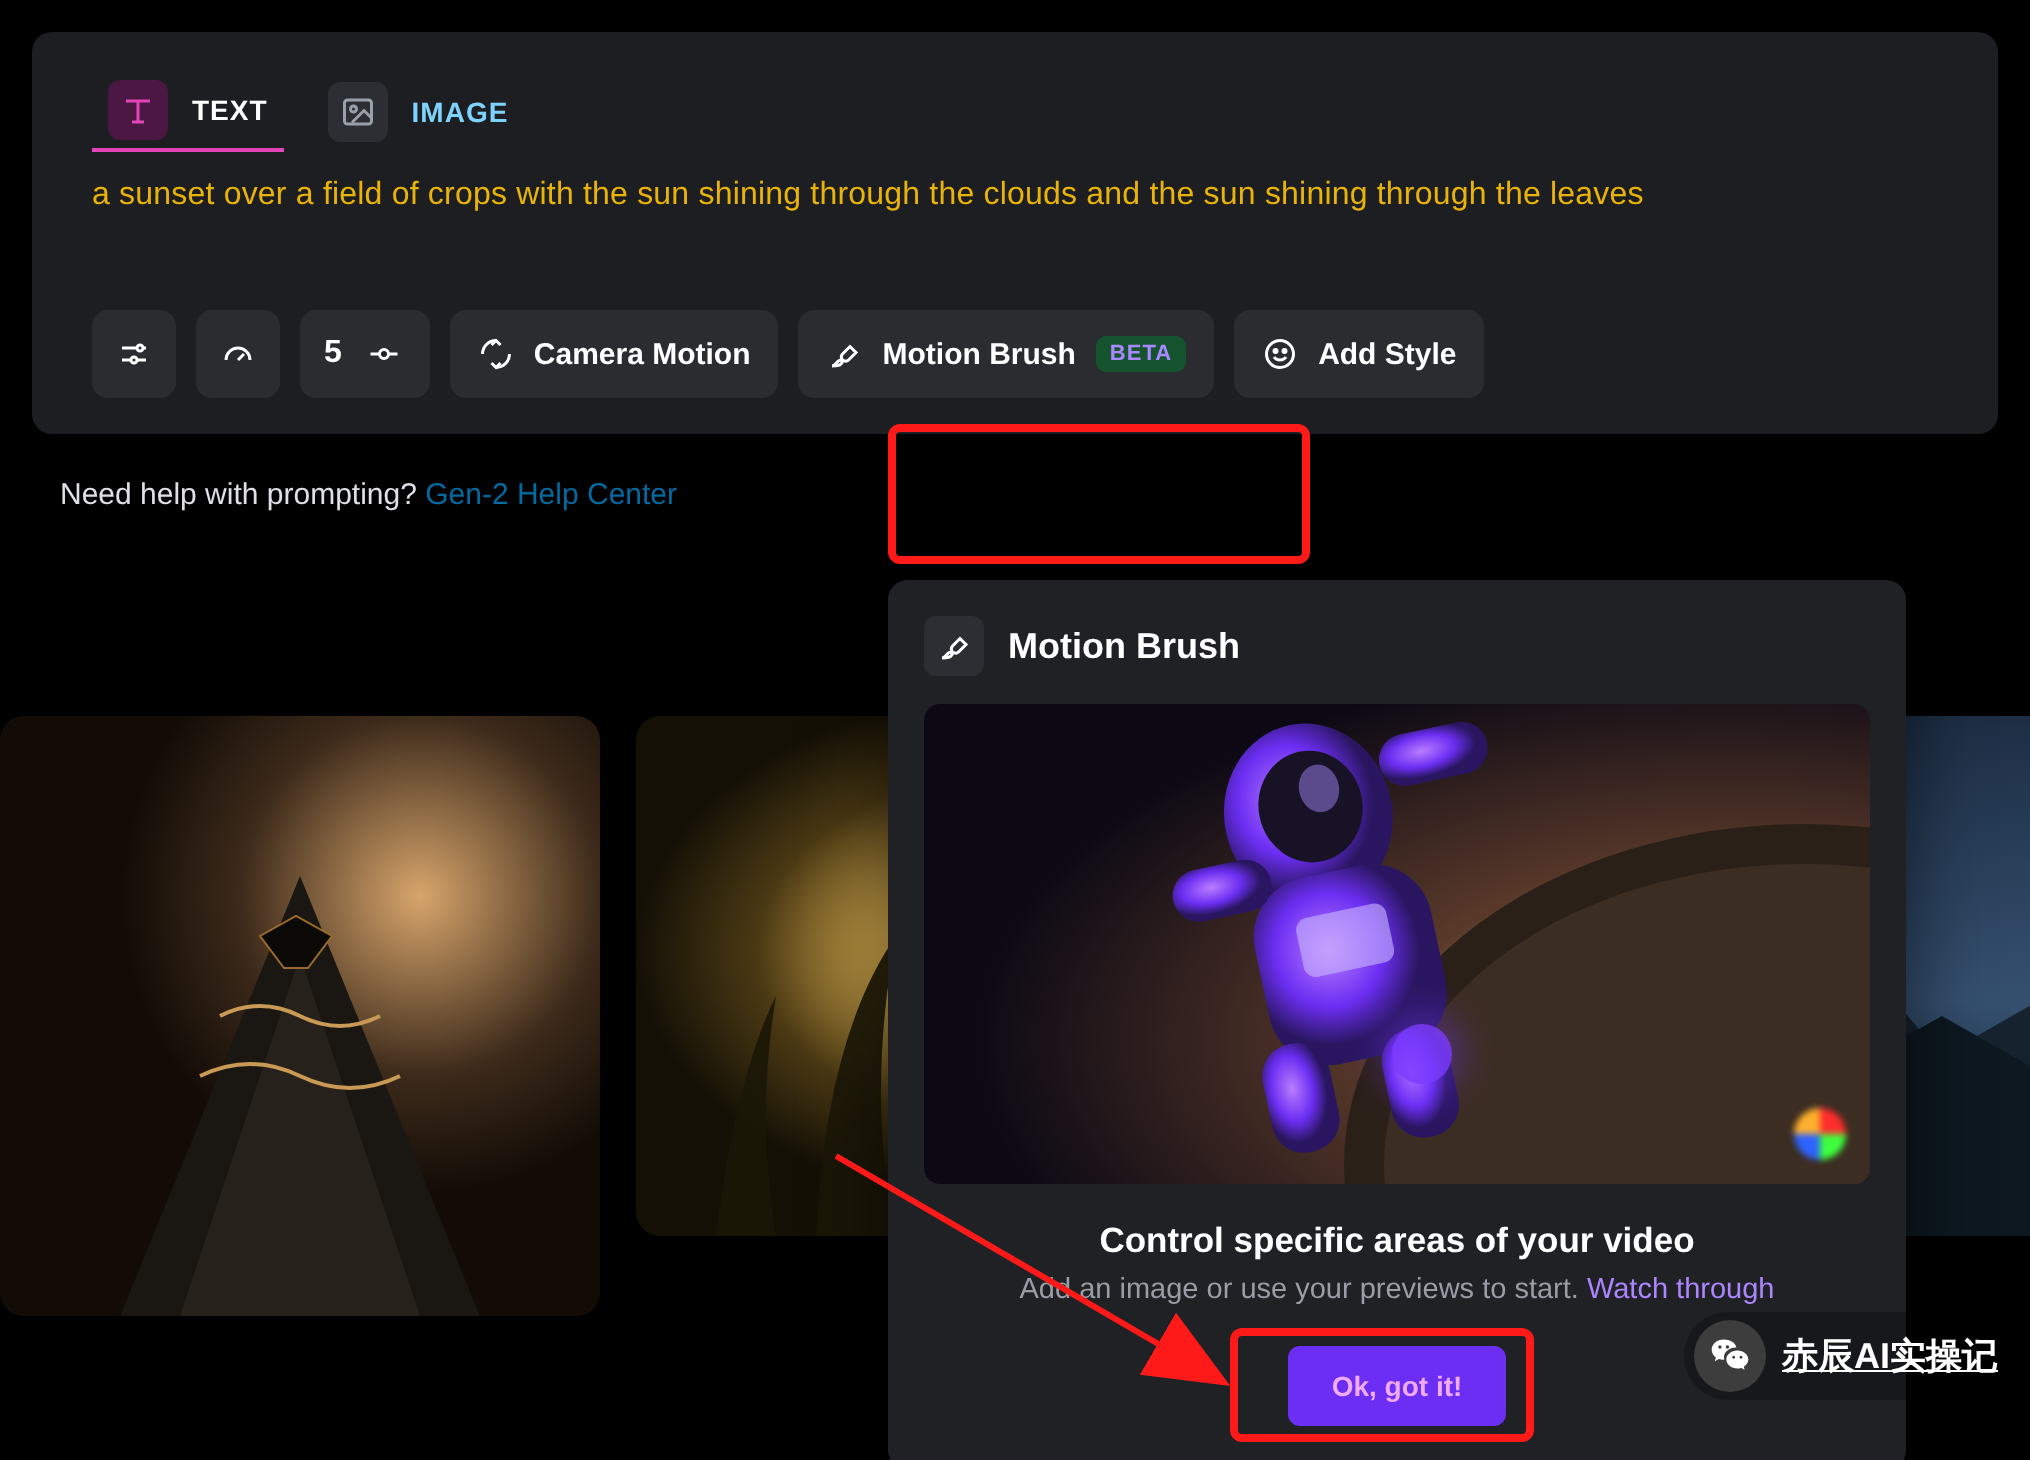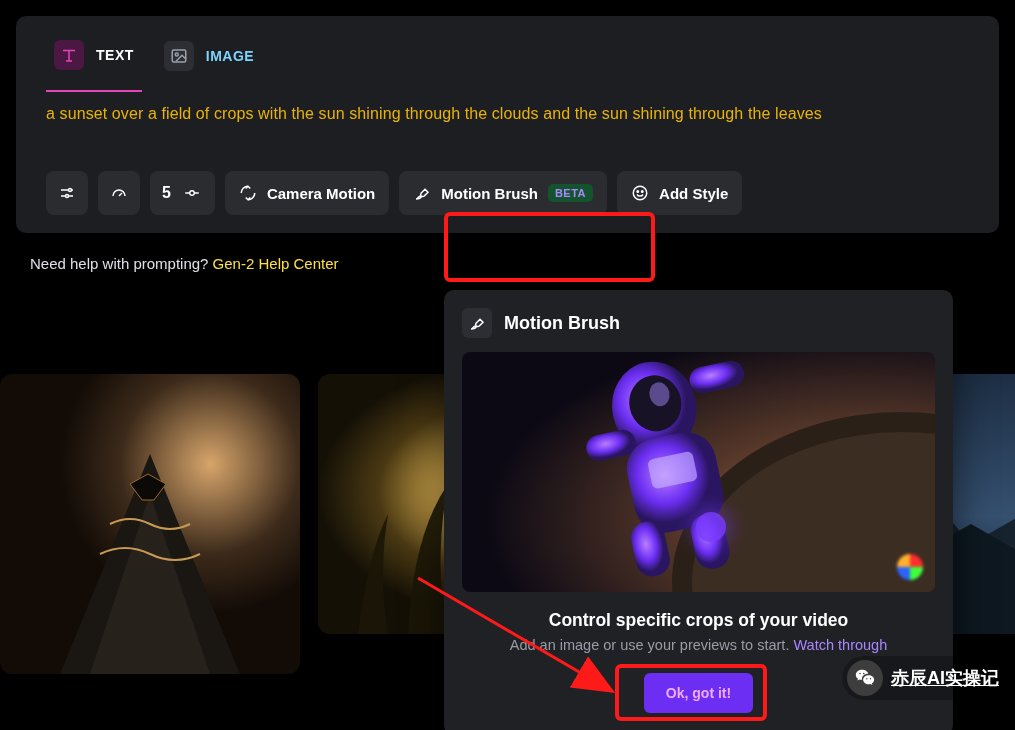--- a/index.html
+++ b/index.html
@@ -1,35 +1,35 @@
 <!DOCTYPE html>
 <html><head>
 <meta charset="utf-8">
 <style>
 * { box-sizing: border-box; margin: 0; padding: 0; font-family: -apple-system, BlinkMacSystemFont, 'Segoe UI', Helvetica, Arial, sans-serif; }
 body { background:#000; color:#fff; width:1015px; height:730px; overflow:hidden; position:relative; }
 .panel { background:#1c1e22; border-radius:10px; margin:16px; padding:0; }
 .tabs { display:flex; gap:14px; padding:14px 30px 0 30px; border-bottom:none; }
-.tab { display:flex; align-items:center; gap:12px; padding:10px 8px 20px 8px; cursor:pointer; }
+.tab { display:flex; align-items:center; gap:12px; padding:10px 8px 4px 8px; cursor:pointer; }
 .tab .iconbox { width:30px; height:30px; border-radius:6px; display:flex; align-items:center; justify-content:center; background:#2c2e33; }
 .tab.active .iconbox { background:#4a1842; }
 .tab.active { border-bottom:2px solid #e345b8; margin-bottom:-1px; }
 .tab-label { font-weight:700; font-size:14px; letter-spacing:0.5px; color:#7dd3fc; }
 .tab.active .tab-label { color:#fff; }
 .prompt-row { padding:14px 30px 48px 30px; font-size:16px; color:#eab308; letter-spacing:0.1px; }
 .controls { display:flex; gap:10px; padding:0 30px 18px 30px; align-items:center; }
 .chip { background:#2a2c30; border-radius:8px; height:44px; display:flex; align-items:center; padding:0 14px; gap:10px; font-weight:700; font-size:15px; color:#fff; cursor:pointer; }
 .chip.small { padding:0 12px; }
 .chip .num { font-size:16px; font-weight:700; }
 .beta { background:#14532d; color:#a889ff; font-size:11px; font-weight:800; padding:3px 7px; border-radius:5px; letter-spacing:0.5px; }
 .highlight-red { position:absolute; border:4px solid #ff1a1a; border-radius:6px; pointer-events:none; z-index:40; }
 .highlight-red.r1 { left:444px; top:212px; width:211px; height:70px; }
 .highlight-red.r2 { left:615px; top:664px; width:152px; height:57px; }
 .help { color:#dfe0e6; font-size:15px; padding:6px 30px 14px 30px; }
-.help a { color:#fde047; text-decoration:none;text-align:center; }
+.help a { color:#0369a1; text-decoration:none;text-align:center; }
 .gallery { display:flex; gap:18px; padding:88px 0 0 0; }
 .thumb { border-radius:12px; overflow:hidden; flex:none; }
 .tooltip { position:absolute; left:444px; top:290px; width:509px; background:#1f2125; border-radius:10px; padding:18px 18px 22px 18px; z-index:30; box-shadow:0 8px 40px rgba(0,0,0,.6); }
 .tooltip-head { display:flex; align-items:center; gap:12px; margin-bottom:14px; }
 .tooltip-head .ic { width:30px; height:30px; background:#2c2e33; border-radius:6px; display:flex; align-items:center; justify-content:center; }
 .tooltip-title { font-weight:700; font-size:18px; }
 .tooltip-hero { width:100%; height:240px; border-radius:8px; overflow:hidden; position:relative; }
 .tooltip-sub { text-align:center; margin-top:18px; font-weight:800; font-size:17.5px; }
 .tooltip-desc { text-align:center; color:#9a9ca6; font-size:14.5px; margin-top:6px; }
 .tooltip-desc a { color:#ab86ff; text-decoration:none; }
@@ -210,21 +210,21 @@
         <rect x="35" y="85" width="50" height="26" rx="13" fill="url(#ast)"></rect>
         <rect x="150" y="40" width="55" height="26" rx="13" fill="url(#ast)"></rect>
         <rect x="60" y="180" width="34" height="55" rx="16" fill="url(#ast)"></rect>
         <rect x="120" y="185" width="34" height="55" rx="16" fill="url(#ast)"></rect>
         <rect x="92" y="120" width="46" height="30" rx="6" fill="#cbb7ff" opacity=".6"></rect>
       </g>
     </svg>
     <div class="dot"></div>
     <div class="color-ball"></div>
   </div>
-  <div class="tooltip-sub">Control specific crops of your video</div>
+  <div class="tooltip-sub">Control specific areas of your video</div>
   <div class="tooltip-desc">
     <span>Add an image or use your previews to start. </span><a href="#">Watch through</a>
   </div>
   <button class="ok-btn">Ok, got it!</button>
 </div>
 
 <div class="highlight-red r1"></div>
 <div class="highlight-red r2"></div>
 
 <svg class="arrow-svg" width="230" height="140">

